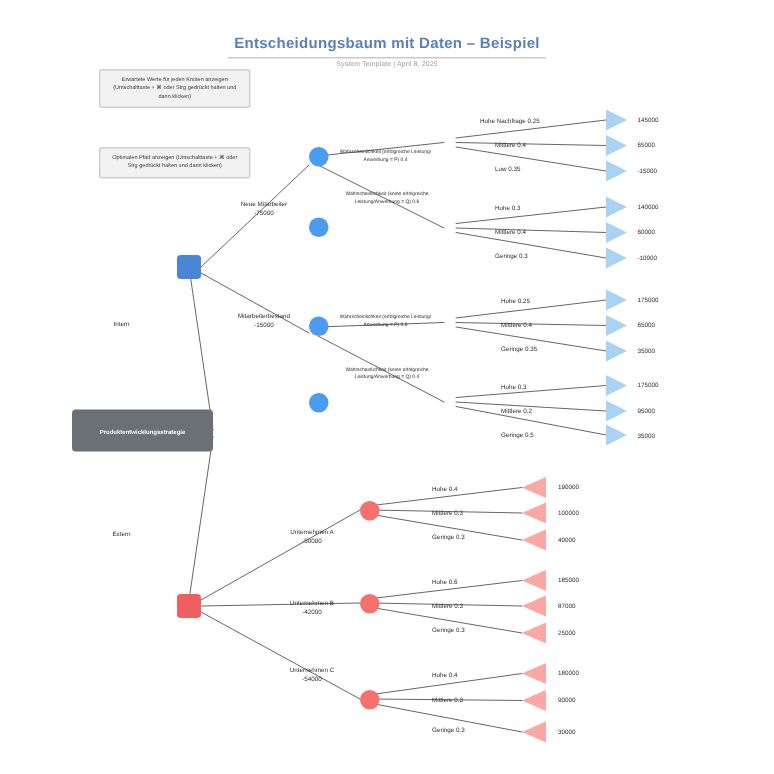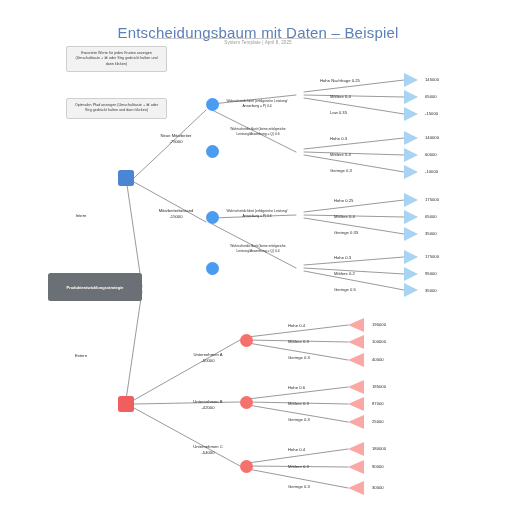--- a/index.html
+++ b/index.html
@@ -6,21 +6,21 @@
   body{
     width:516px;height:516px;
     background:#ffffff;
     font-family:"Liberation Sans", sans-serif;
     overflow:hidden;
     position:relative;
   }
   #canvas{position:absolute;left:0;top:0;width:516px;height:516px;}
   .title{
     position:absolute;left:0;top:24px;width:516px;text-align:center;
-    font-size:15px;font-weight:normal;color:#5b7fb8;letter-spacing:.2px;
+    font-size:10px;font-weight:bold;color:#5b7fb8;letter-spacing:.2px;
   }
   .title-rule{
     position:absolute;left:152px;top:38px;width:212px;height:1px;background:#c9c9c9;
   }
   .subtitle{
     position:absolute;left:0;top:40px;width:516px;text-align:center;
     font-size:4.6px;color:#9a9a9a;letter-spacing:.1px;
   }
   .note{
     position:absolute;

